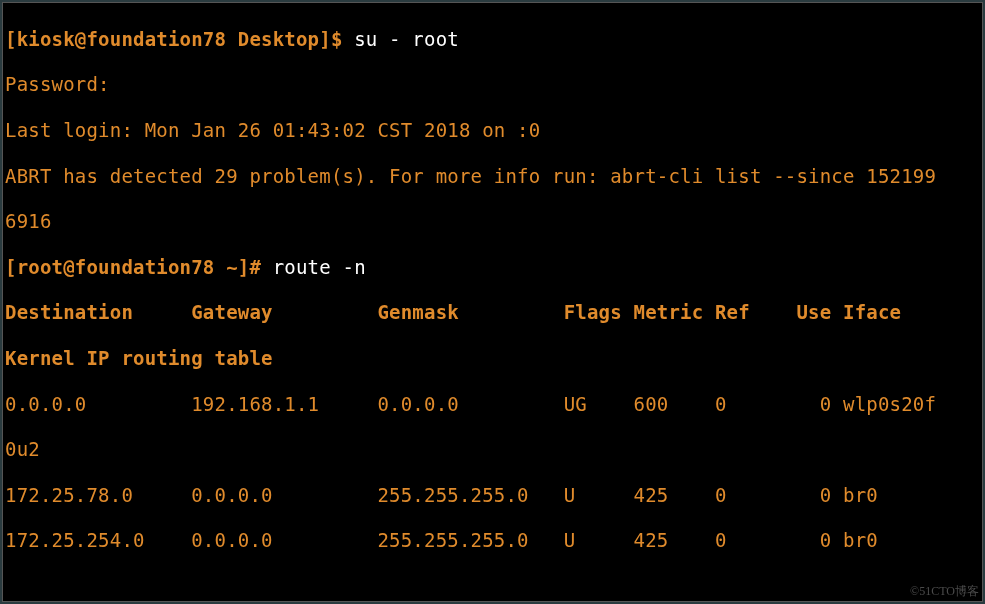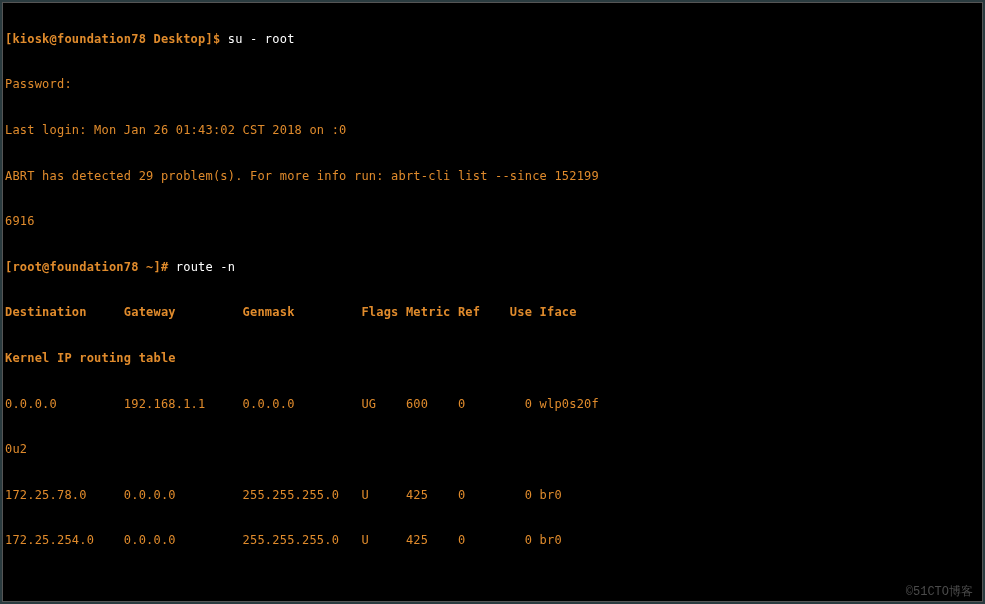--- a/index.html
+++ b/index.html
@@ -13,37 +13,37 @@
   }
   .terminal {
     position: absolute;
     top: 2px;
     left: 2px;
     right: 2px;
     bottom: 2px;
     background: #000;
     border: 1px solid #555;
     padding: 2px 2px;
-    font-size: 12px;
+    font-size: 19px;
     line-height: 22.8px;
     color: #e08b2c;
     white-space: pre;
     letter-spacing: 0.2px;
     overflow: hidden;
   }
   .line { white-space: pre; }
   .white { color: #ffffff; }
   .bold { font-weight: bold; }
   .watermark {
     position: absolute;
-    right: 12px;
+    right: 6px;
     bottom: 4px;
     color: #888;
     font-size: 12px;
-    font-family: Liberation Mono, monospace;
+    font-family: Liberation Serif, serif;
     opacity: 0.55;
     pointer-events: none;
   }
 </style>
 </head>
 <body>
 
 <div class="terminal">
 <div class="line"><span class="bold">[kiosk@foundation78 Desktop]$ </span><span class="white">su - root</span></div>
 <div class="line">Password:</div>

